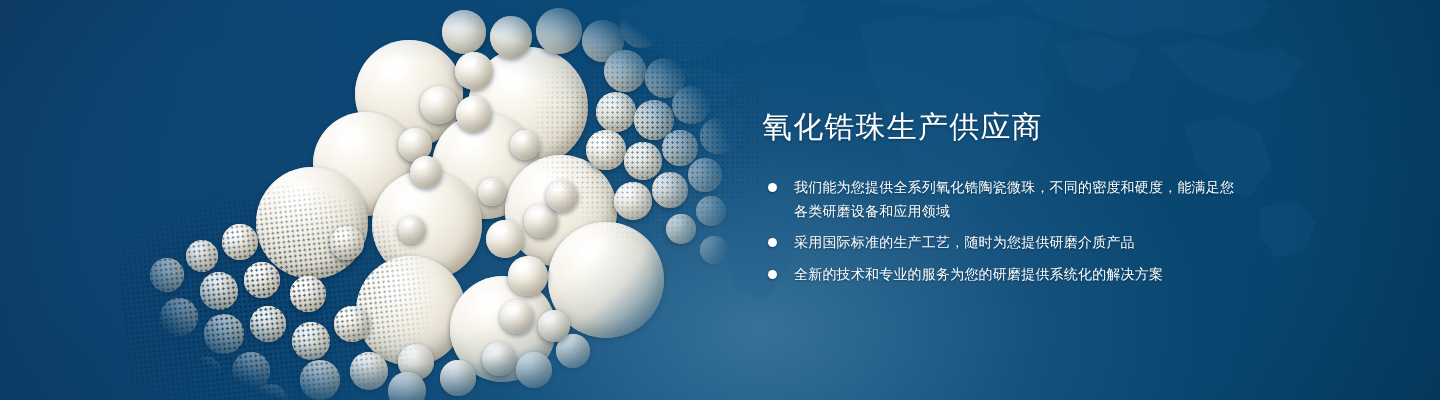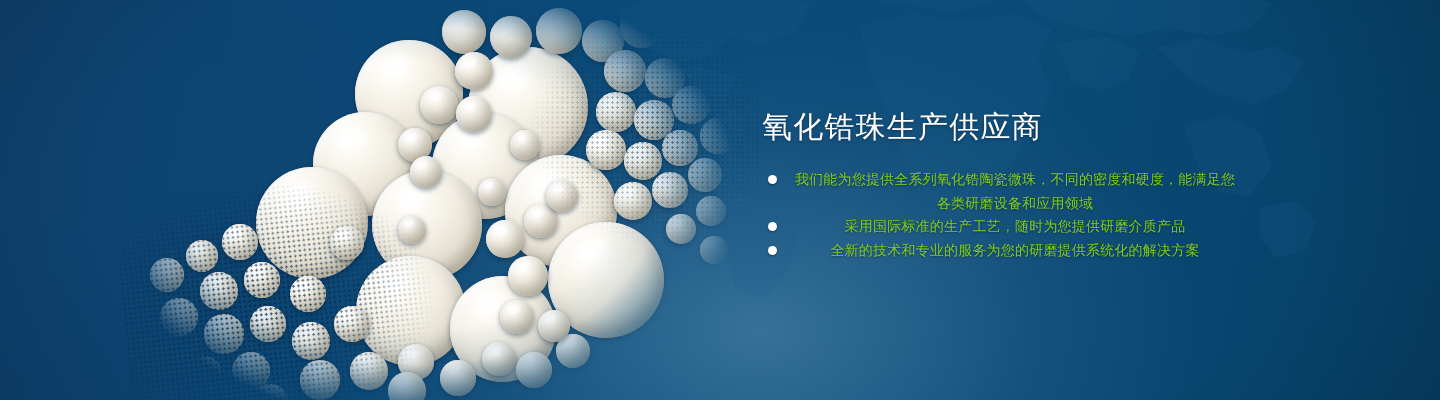--- a/index.html
+++ b/index.html
@@ -71,43 +71,44 @@
   .bead::after{
     content:"";position:absolute;
     left:24%;top:14%;width:30%;height:22%;
     border-radius:50%;
     background:radial-gradient(ellipse at 40% 40%, rgba(255,255,255,.98) 0%, rgba(255,255,255,.55) 45%, rgba(255,255,255,0) 78%);
     transform:rotate(-22deg);
   }
   .bead.sm::after{left:26%;top:16%;width:34%;height:26%;}
 
   
-  #copy{position:absolute;left:760px;top:0;width:520px;height:376px;text-align:center;}
+  #copy{position:absolute;left:760px;top:0;width:520px;height:376px;}
   .headline{
     position:absolute;left:2px;top:108px;
     color:#ffffff;
     font-size:30px;line-height:38px;
     letter-spacing:1.2px;
     font-weight:400;
     text-shadow:0 1px 3px rgba(2,28,48,.55);
     white-space:nowrap;
   }
   .bullets{
     position:absolute;left:6px;top:168px;width:470px;
     margin:0;padding:0;list-style:none;
   }
   .bullet{
     position:relative;
     padding-left:28px;
-    color:#84cc16;
+    color:#ffffff;
     font-size:14px;
     line-height:23.5px;
     letter-spacing:.2px;
     margin-bottom:0px;
     text-shadow:0 1px 2px rgba(2,28,48,.5);
+    margin-top:8px;
   }
   .dot{
     position:absolute;left:2px;top:7px;
     width:9px;height:9px;border-radius:50%;
     background:#ffffff;
     box-shadow:0 1px 2px rgba(2,28,48,.55);
   }
 </style>
 </head>
 <body>

